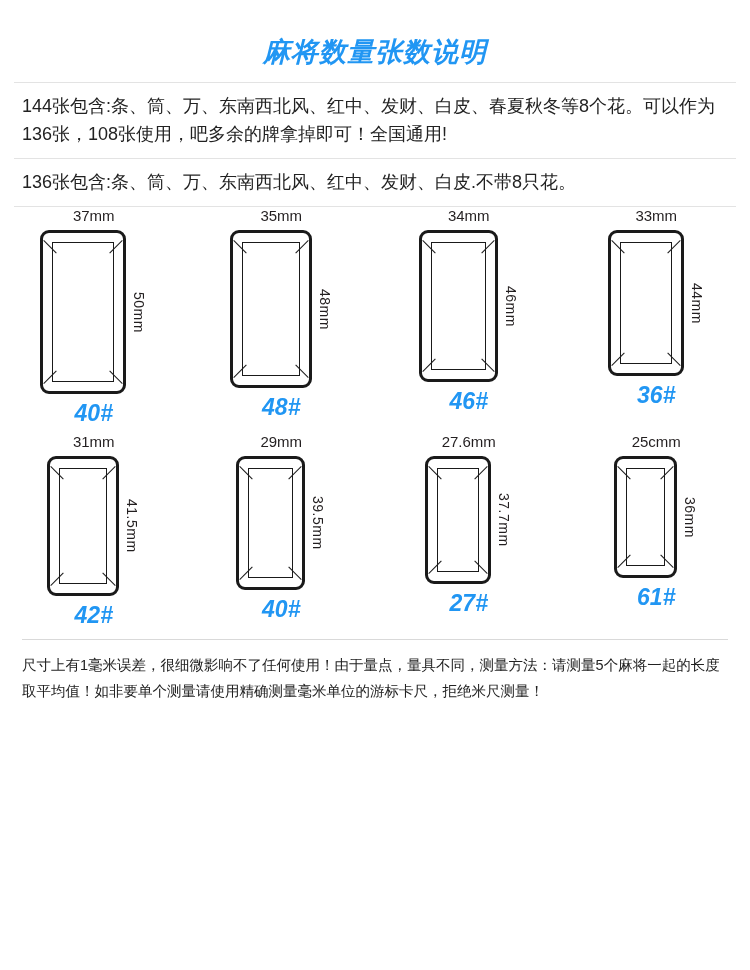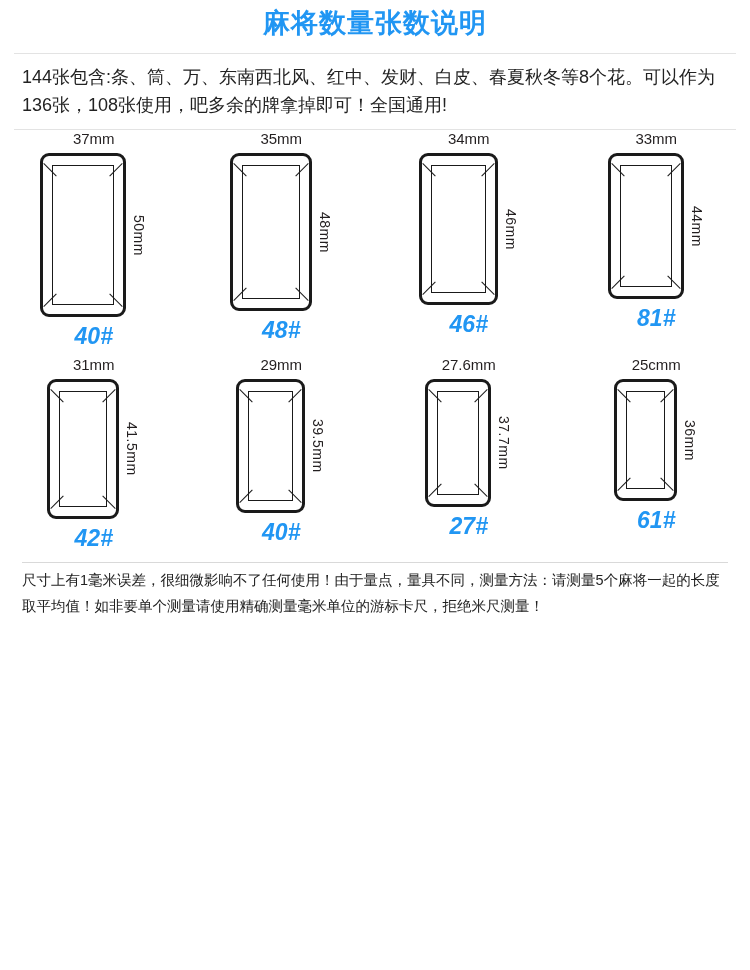--- a/index.html
+++ b/index.html
@@ -22,21 +22,21 @@
   }
 
   
   .title {
     text-align: center;
     font-size: 27px;
     font-weight: bold;
     color: #2196f3;
     letter-spacing: 1px;
   }
-  .title-1 { padding-top: 5px; padding-bottom: 12px; }
+  .title-1 { padding-top: 34px; padding-bottom: 12px; font-style: italic; }
   .title-2 { padding-top: 16px; padding-bottom: 16px; }
 
   
   .info-list {
     padding: 0 14px;
   }
   .info-row {
     border-bottom: 1px solid #e3e3e3;
     padding: 9px 8px 10px 8px;
     font-size: 18px;
@@ -113,35 +113,36 @@
     color: #2196f3;
     margin-top: 6px;
   }
 
   
   .note-wrap {
     padding: 4px 22px 0 22px;
   }
   .note {
     border-top: 1px solid #d9d9d9;
-    padding-top: 4px;
+    padding-top: 12px;
     font-size: 14.5px;
     line-height: 26px;
     color: #222222;
   }
 </style>
 </head>
 <body>
 
 <div class="page">
 
   <div class="title title-1">麻将数量张数说明</div>
 
   <div class="info-list">
     <div class="info-row">144张包含:条、筒、万、东南西北风、红中、发财、白皮、春夏秋冬等8个花。可以作为136张，108张使用，吧多余的牌拿掉即可！全国通用!</div>
+    <div class="info-row">136张包含:条、筒、万、东南西北风、红中、发财、白皮.不带8只花。</div>
   </div>
 
 
   <div class="tiles">
 
     <div class="tile-cell">
       <div class="tile-top-label">37mm</div>
       <div class="tile-body">
         <div class="tile-shape" style="width:86px;height:164px;">
           <div class="inner"></div>
@@ -190,21 +191,21 @@
       <div class="tile-body">
         <div class="tile-shape" style="width:76px;height:146px;">
           <div class="inner"></div>
           <span class="corner tl"></span>
             <span class="corner tr"></span>
           <span class="corner bl"></span>
             <span class="corner br"></span>
         </div>
         <div class="tile-side-label">44mm</div>
       </div>
-      <div class="tile-name">81#</div>
+      <div class="tile-name">36#</div>
     </div>
 
     <div class="tile-cell">
       <div class="tile-top-label">31mm</div>
       <div class="tile-body">
         <div class="tile-shape" style="width:72px;height:140px;">
           <div class="inner"></div>
           <span class="corner tl"></span>
             <span class="corner tr"></span>
           <span class="corner bl"></span>

